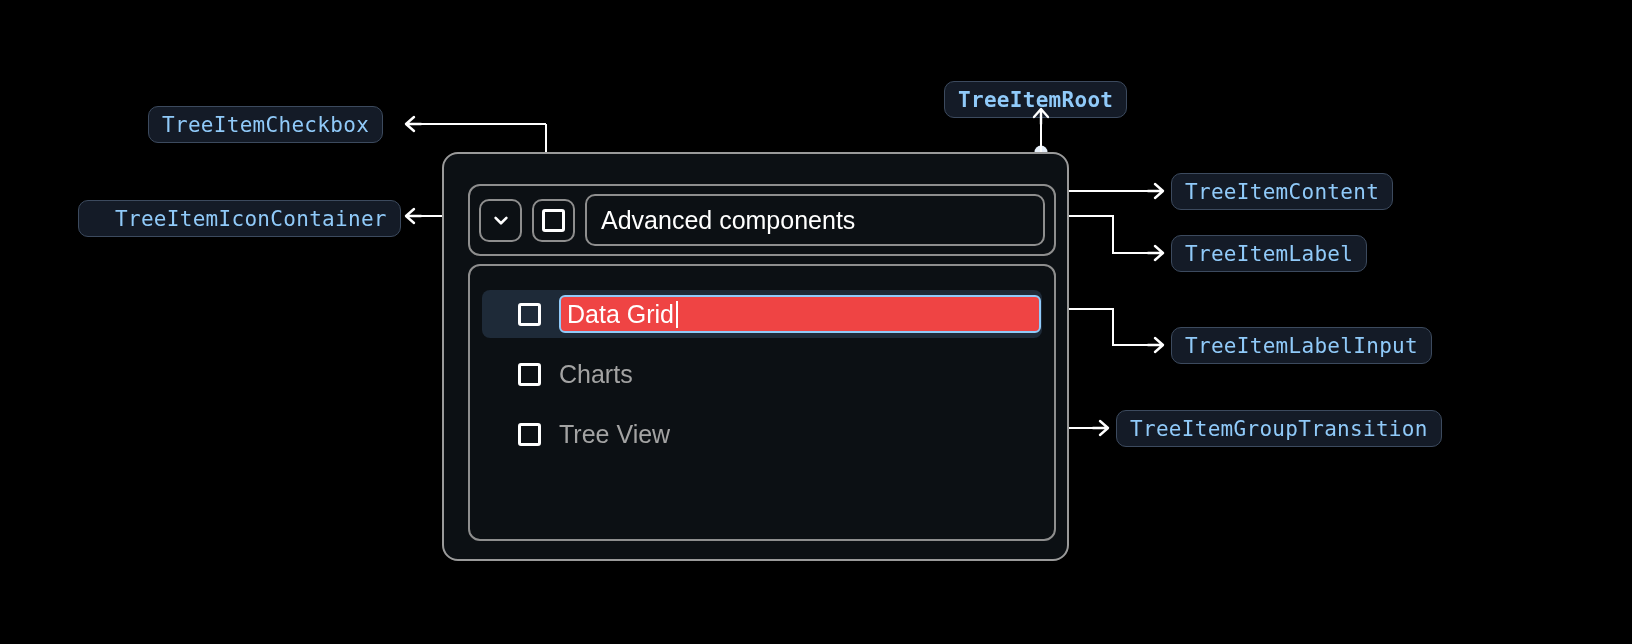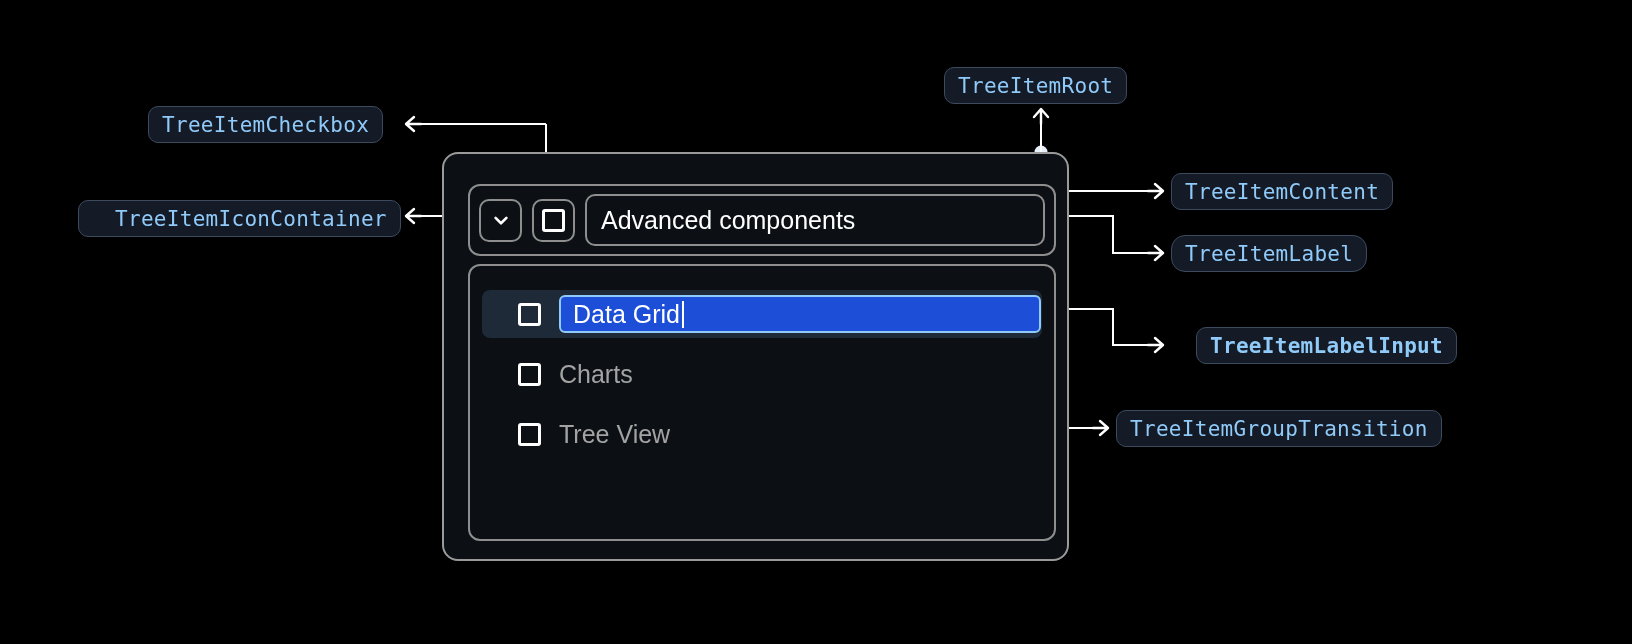--- a/index.html
+++ b/index.html
@@ -109,49 +109,49 @@
     border-radius: 8px;
   }
   .tree-row.selected { background: #1e2a38; }
   .row-label { color: #a3a3a3; font-size: 25px; }
   .row-input {
     flex: 1 1 auto;
     height: 38px;
     margin-right: 1px;
     border: 2px solid #90caf9;
     border-radius: 6px;
-    background: #1d4ed8;
-    display: flex; align-items: center;
-    padding-left: 12px;
+    background: #ef4444;
+    display: flex; align-items: center;
+    padding-left: 6px;
     color: #ffffff;
     font-size: 25px;
   }
   .caret {
     display: inline-block;
     width: 2px; height: 27px;
     background: #ffffff;
     margin-left: 2px;
   }
 </style>
 </head>
 <body>
 
 <div id="stage">
 
   <div class="chip" style="left:148px; top:106px;">TreeItemCheckbox</div>
 
   <div class="chip" style="left:78px; top:200px;padding-left:36px;">TreeItemIconContainer</div>
 
-  <div class="chip" style="left:944px; top:67px;">TreeItemRoot</div>
+  <div class="chip" style="left:944px; top:81px;font-weight:bold;">TreeItemRoot</div>
 
   <div class="chip" style="left:1171px; top:173px;">TreeItemContent</div>
 
-  <div class="chip" style="left:1171px; top:235px;border-radius:14px;">TreeItemLabel</div>
-
-  <div class="chip" style="left:1196px; top:327px;font-weight:bold;">TreeItemLabelInput</div>
+  <div class="chip" style="left:1171px; top:235px;">TreeItemLabel</div>
+
+  <div class="chip" style="left:1171px; top:327px;">TreeItemLabelInput</div>
 
   <div class="chip" style="left:1116px; top:410px;">TreeItemGroupTransition</div>
 
   <div class="dot" style="left:546px; top:196px;"></div>
   <div class="seg v" style="left:545px; top:124px; height:74px;"></div>
   <div class="seg h" style="left:412px; top:123px; width:134px;"></div>
   <div class="arrow" style="left:401px; top:113px;">
     <svg width="22" height="22" viewBox="0 0 22 22">
         <path d="M20 11 L6 11 M13 4 L5 11 L13 18" fill="none" stroke="#ffffff" stroke-width="2.4" stroke-linecap="round" stroke-linejoin="round"></path>
       </svg>

